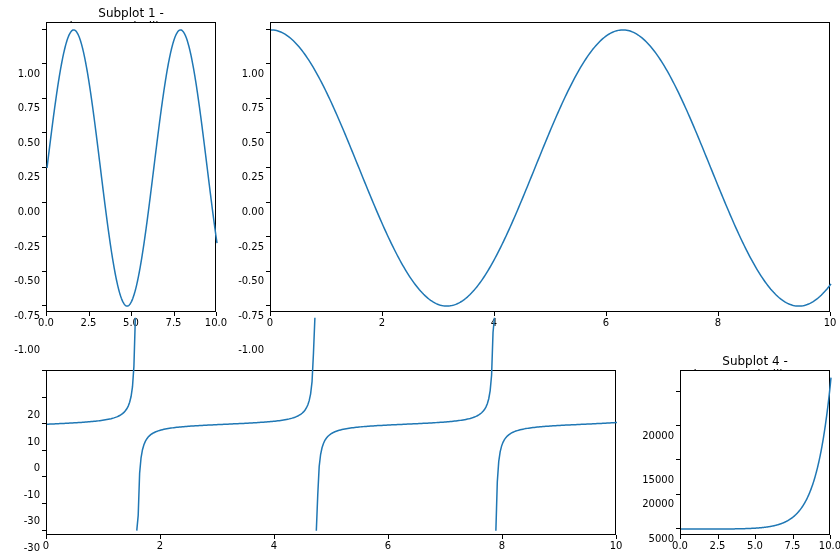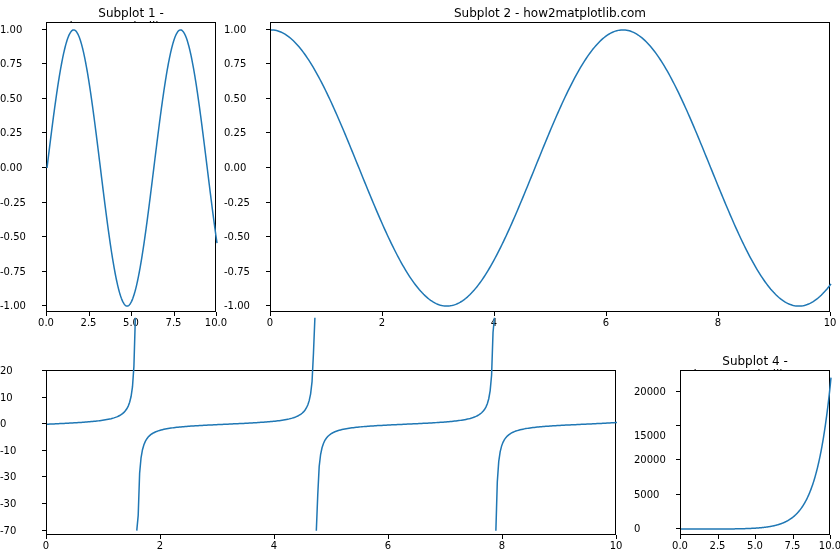--- a/index.html
+++ b/index.html
@@ -40,21 +40,21 @@
     position: absolute;
     left: 0; top: 0;
     overflow: visible;
   }
   .xtick, .ytick {
     position: absolute;
     font-size: 10px;
     color: #000;
   }
   .xtick { transform: translate(-50%, 0); }
-  .ytick { transform: translate(0, -50%); text-align: left; }
+  .ytick { transform: translate(0, -50%); text-align: right; margin-top: 44px; }
   .tickmark {
     position: absolute;
     background: #000;
   }
 </style>
 </head>
 <body>
 
 <div class="figure" id="fig">
     <div class="subplot" style="left: 46px; top: 22px; width: 170px; height: 290px;">
@@ -87,21 +87,20 @@
       <div class="tickmark" style="left: -4px; top: 110.476px; width: 4px; height: 1px;"></div>
       <div class="ytick" style="right: 176px; top: 110.476px; width: 40px;">0.25</div>
       <div class="tickmark" style="left: -4px; top: 75.9524px; width: 4px; height: 1px;"></div>
       <div class="ytick" style="right: 176px; top: 75.9524px; width: 40px;">0.50</div>
       <div class="tickmark" style="left: -4px; top: 41.4286px; width: 4px; height: 1px;"></div>
       <div class="ytick" style="right: 176px; top: 41.4286px; width: 40px;">0.75</div>
       <div class="tickmark" style="left: -4px; top: 6.90476px; width: 4px; height: 1px;"></div>
       <div class="ytick" style="right: 176px; top: 6.90476px; width: 40px;">1.00</div>
     </div>
     <div class="subplot" style="left: 270px; top: 22px; width: 560px; height: 290px;">
-      <div class="title">Subplot 2 - how2matplotlib.com</div>
       <div class="axes">
         <svg class="plot" width="560" height="290">
           <path d="M0,6.904761904761926 L1.4000000000000001,6.947914419069662 L2.8000000000000003,7.07734499307611 L4.2,7.292972736885645 L5.6000000000000005,7.5946628901773465 L7,7.982226906426035 L8.4,8.455422570737028 L9.799999999999999,9.013954151223459 L11.200000000000001,9.657472583828508 L12.6,10.385575690479243 L14,11.197808430434748 L15.400000000000002,12.093663184671868 L16.8,13.07258007313061 L18.2,14.133947304620676 L19.599999999999998,15.277101559171513 L21,16.501328402585216 L22.400000000000002,17.80586273293494 L23.799999999999997,19.18988925872867 L25.2,20.652543008439864 L26.6,22.192909871086272 L28,23.810027167519934 L29.400000000000002,25.502884252070032 L30.800000000000004,27.270423144163487 L32.199999999999996,29.111539189528685 L33.6,31.025081750568233 L35,33.00985492546988 L36.4,35.06461829560655 L37.800000000000004,37.188087700757364 L39.199999999999996,39.378936041665895 L40.599999999999994,41.63579410943436 L42,43.95725144123426 L43.4,46.34185720179997 L44.800000000000004,48.78812109015334 L46.199999999999996,51.294514270993545 L47.599999999999994,53.85947033016913 L49,56.48138625363609 L50.4,59.15862342928921 L51.8,61.88950867104157 L53.2,64.6723352645113 L54.6,67.50536403366237 L56,70.3868244277331 L57.4,73.31491562777276 L58.800000000000004,76.28780767209483 L60.199999999999996,79.30364259994346 L61.60000000000001,82.3605356126584 L63,85.4565762516128 L64.39999999999999,88.58982959218778 L65.8,91.7583374530374 L67.2,94.96011961988793 L68.60000000000001,98.19317508310763 L70,101.4554832882724 L71.4,104.74500539894683 L72.8,108.05968557089031 L74.2,111.39745223689283 L75.60000000000001,114.75621940143711 L77,118.13388794437793 L78.39999999999999,121.52834693282387 L79.80000000000001,124.9374749404015 L81.19999999999999,128.35914137307796 L82.60000000000001,131.79120780071293 L84,135.23152929350772 L85.39999999999999,138.67795576251655 L86.8,142.12833330338248 L88.2,145.58050554245693 L89.60000000000001,149.03231498446368 L91,152.48160436086263 L92.39999999999999,155.92621797807277 L93.80000000000001,159.36400306471037 L95.19999999999999,162.79281111700104 L96.60000000000001,166.21049924152456 L98,169.61493149445369 L99.39999999999999,173.00398021644935 L100.8,176.3755273623787 L102.2,179.727465825024 L103.6,183.05770075195653 L105,186.3641508547507 L106.4,189.6447497097219 L107.8,192.89744704937385 L109.2,196.12021004374913 L110.60000000000001,199.31102457088178 L112,202.46789647555775 L113.39999999999999,205.5888528155973 L114.8,208.67194309487937 L116.20000000000002,211.71524048233843 L117.60000000000001,214.7168430161708 L119,217.67487479249928 L120.39999999999999,220.5874871377517 L121.79999999999998,223.45285976402198 L123.20000000000002,226.2692019066906 L124.60000000000001,229.03475344359424 L126,231.74778599504492 L127.39999999999999,234.40660400401103 L128.79999999999998,237.00954579578524 L130.20000000000002,239.5549846164771 L131.6,242.04132964968127 L133,244.467027010686 L134.4,246.83056071760055 L135.79999999999998,249.13045363879445 L137.20000000000002,251.36526841605672 L138.6,253.5336083628979 L140,255.6341183374337 L141.4,257.66548558930464 L142.8,259.6264405801021 L144.20000000000002,261.51575777678875 L145.6,263.3322564176165 L147,265.0748012500645 L148.4,266.7423032403347 L149.79999999999998,268.3337202539627 L151.20000000000002,269.84805770711796 L152.60000000000002,271.28436918818596 L154,272.641757049245 L155.39999999999998,273.91937296706675 L156.79999999999998,275.1164184732909 L158.20000000000002,276.23214545344143 L159.60000000000002,277.2658566144744 L161,278.21690592056274 L162.39999999999998,279.0846989968482 L163.79999999999998,279.86869350090603 L165.20000000000002,280.5683994616913 L166.6,281.18337958575484 L168,281.7132495305377 L169.4,282.15767814457234 L170.79999999999998,282.5163876744418 L172.2,282.7891539383664 L173.6,282.97580646631 L175,283.0762286065186 L176.4,283.0903575984234 L177.8,283.01818461186434 L179.20000000000002,282.85975475260875 L180.6,282.6151670341615 L182,282.284574315885 L183.4,281.86818320746676 L184.79999999999998,281.3662539397956 L186.20000000000002,280.77910020232525 L187.60000000000002,280.107088947029 L189,279.3506401590664 L190.39999999999998,278.5102265943065 L191.79999999999998,277.58637348387066 L193.20000000000002,276.57965820588015 L194.60000000000002,275.4907099246138 L196,274.3202091973004 L197.39999999999998,273.0688875487933 L198.79999999999998,271.7375270143905 L200.20000000000002,270.3269596510882 L201.6,268.83806701757266 L203,267.27177962327426 L204.4,265.6290763468295 L205.79999999999998,263.910983824314 L207.2,262.1185758076278 L208.6,260.25297249343606 L210,258.3153398230822 L211.4,256.3068887539124 L212.8,254.22887450246708 L214.20000000000002,252.08259576001103 L215.6,249.86939388089394 L217,247.59065204424743 L218.4,245.24779438954317 L219.79999999999998,242.84228512655199 L221.20000000000002,240.37562762026056 L222.60000000000002,237.8493634513172 L224,235.26507145259401 L225.4,232.62436672246784 L226.79999999999998,229.92889961543648 L228.20000000000002,227.18035471070039 L229.6,224.38044975935622 L231,221.53093461085754 L232.40000000000003,218.63359011941657 L233.79999999999998,215.69022703102786 L235.20000000000002,212.7026848518109 L236.6,209.67283069837913 L238,206.60255813095233 L239.40000000000003,203.49378596994353 L240.79999999999998,200.34845709675852 L242.2,197.168537239558 L243.59999999999997,193.95601374474205 L245,190.71289433492257 L246.40000000000003,187.44120585416266 L247.8,184.14299300126495 L249.20000000000002,180.82031705190076 L250.59999999999997,177.47525457038088 L252,174.10989611186957 L253.4,170.72634491585637 L254.79999999999998,167.32671559169955 L256.2,163.91313279706378 L257.59999999999997,160.487729910079 L259,157.05264769604767 L260.40000000000003,153.61003296953695 L261.8,150.16203725268903 L263.2,146.71081543058963 L264.59999999999997,143.2585244045357 L266,139.8073217440413 L267.40000000000003,136.35936433842798 L268.8,132.91680704883834 L270.20000000000005,129.4818013615182 L271.59999999999997,126.05649404320803 L273,122.64302579948301 L274.40000000000003,119.24352993688237 L275.8,115.86013102966206 L277.2,112.49494359200435 L278.59999999999997,109.15007075651656 L280,105.82760295984019 L281.40000000000003,102.52961663619735 L282.8,99.25817291968639 L284.20000000000005,96.01531635613978 L285.6,92.80307362535035 L287,89.6234522744617 L288.40000000000003,86.47843946331707 L289.79999999999995,83.37000072254892 L291.2,80.30007872518601 L292.59999999999997,77.27059207254663 L294,74.28343409517436 L295.40000000000003,71.34047166956907 L296.8,68.44354405144924 L298.2,65.5944617262769 L299.59999999999997,62.79500527776392 L301,60.04692427506413 L302.40000000000003,57.351936179350446 L303.8,54.71172527045715 L305.20000000000005,52.12794159425948 L306.59999999999997,49.60219993144946 L308,47.136078788349806 L309.4,44.73111941039926 L310.79999999999995,42.38882481892435 L312.2,40.11065887179956 L313.59999999999997,37.89804534858459 L315,35.75236706070754 L316.40000000000003,33.67496498725353 L317.8,31.667137436896326 L319.20000000000005,29.730139236496996 L320.6,27.86518094687898 L322,26.073428106266192 L323.40000000000003,24.356000501859967 L324.79999999999995,22.713971470008346 L326.2,21.148367225405934 L327.59999999999997,19.660166219742962 L329,18.250298530204873 L330.40000000000003,16.91964527820454 L331.8,15.669038078709889 L333.2,14.499258520511432 L334.59999999999997,13.41103767775519 L336,12.405055653044656 L337.40000000000003,11.481941152399315 L338.8,10.642271092333203 L340.20000000000005,9.886570239301534 L341.59999999999997,9.215310881738333 L343,8.62891253489164 L344.4,8.127741678640007 L345.79999999999995,7.712111528454955 L347.2,7.382281839650943 L348.59999999999997,7.138458745046989 L350,6.9807946261405505 L351.40000000000003,6.9093880178737095 L352.8,6.924283547052198 L354.20000000000005,7.0254719044551734 L355.6,7.212889850653198 L357,7.4864202555303905 L358.40000000000003,7.845892171487662 L359.79999999999995,8.291080940278903 L361.2,8.82170833341496 L362.59999999999997,9.437442726047834 L364,10.137899304225357 L365.40000000000003,10.922640305386778 L366.8,11.791175291950822 L368.2,12.742961457823071 L369.59999999999997,13.777403967631642 L371,14.893856328480581 L372.40000000000003,16.091620793986465 L373.8,17.369948800347174 L375.20000000000005,18.728041434170223 L376.59999999999997,20.1650499317671 L378,21.68007620960367 L379.4,23.272173425572475 L380.79999999999995,24.940346570738427 L382.2,26.683553091187264 L383.59999999999997,28.500703539587448 L385,30.39066225605967 L386.40000000000003,32.35224807792696 L387.8,34.38423507790273 L389.20000000000005,36.485353330256345 L390.6,38.65428970447422 L392,40.889688685924625 L393.40000000000003,43.19015322300936 L394.79999999999995,45.55424560027606 L396.2,47.98048833694364 L397.59999999999997,50.467365110279104 L399,53.0133217032506 L400.40000000000003,55.61676697586199 L401.8,58.276073859563496 L403.2,60.989580374117224 L404.59999999999997,63.75559066627983 L406,66.57237606965643 L407.40000000000003,69.43817618506012 L408.8,72.35119998070451 L410.20000000000005,75.30962691154053 L411.59999999999997,78.31160805703715 L413,81.35526727669742 L414.4,84.43870238258421 L415.79999999999995,87.55998632812643 L417.2,90.71716841246055 L418.59999999999997,93.90827549955435 L420,97.13131325135356 L421.40000000000003,100.38426737417768 L422.8,103.66510487758808 L424.20000000000005,106.97177534494114 L425.6,110.30221221483137 L427,113.65433407262569 L428.40000000000003,117.02604595127912 L429.79999999999995,120.41524064062136 L431.2,123.8198000042949 L432.59999999999997,127.23759630352038 L434,130.66649352686505 L435.40000000000003,134.10434872517968 L436.8,137.54901335087217 L438.2,140.9983346006804 L439.59999999999997,144.45015676110327 L441,147.9023225556524 L442.40000000000003,151.3526744930789 L443.8,154.7990562157356 L445.20000000000005,158.23931384723065 L446.59999999999997,161.6712973385293 L448,165.09286181166567 L449.4,168.50186890022064 L450.8,171.8961880857318 L452.19999999999993,175.27369802919787 L453.59999999999997,178.63228789684734 L455,181.9698586793395 L456.40000000000003,185.28432450357795 L457.80000000000007,188.573613936313 L459.2,191.83567127871999 L460.6,195.06845785114496 L462,198.26995326721158 L463.40000000000003,201.43815669649803 L464.80000000000007,204.57108811499046 L466.19999999999993,207.66678954253348 L467.59999999999997,210.72332626650467 L469,213.73878805094589 L470.40000000000003,216.71129033039944 L471.8,219.63897538769973 L473.2,222.52001351498606 L474.59999999999997,225.3526041572111 L476,228.13497703742803 L477.40000000000003,230.86539326315688 L478.80000000000007,233.54214641313547 L480.19999999999993,236.163563603777 L481.59999999999997,238.7280065346684 L483,241.23387251245393 L484.4,243.67959545246697 L485.8,246.06364685748173 L487.19999999999993,248.38453677297412 L488.59999999999997,250.64081471829547 L490,252.83107059317487 L491.40000000000003,254.95393555898642 L492.80000000000007,257.00808289422866 L494.2,258.9922288236824 L495.6,260.9051333207287 L497,262.7456008823245 L498.40000000000003,264.5124812761536 L499.80000000000007,266.2046702594843 L501.19999999999993,267.82111026928504 L502.59999999999997,269.3607910831673 L504,270.82275045074107 L505.40000000000003,272.2060746949905 L506.8,273.50989928329204 L508.2,274.7334093677192 L509.59999999999997,275.8758402942964 L511,276.9364780808822 L512.4,277.91465986338517 L513.8000000000001,278.8097743100325 L515.1999999999999,279.6212620034321 L516.6,280.34861579019093 L518,280.9913810978685 L519.4,281.5491562190704 L520.8000000000001,282.02159256250235 L522.1999999999999,282.4083948708281 L523.6,282.7093214051959 L525,282.9241840963174 L526.4,283.0528486620047 L527.8000000000001,283.09523469109246 L529.1999999999999,283.0513156936922 L530.6,282.9211191177477 L532,282.7047263318808 L533.4,282.40227257453887 L534.8000000000001,282.01394686947486 L536.1999999999999,281.539991907614 L537.6,280.9807038953794 L539,280.33643236957323 L540.4000000000001,279.6075799789271 L541.8000000000001,278.79460223246 L543.1999999999999,277.8980072148 L544.5999999999999,276.91835526864753 L546,275.85625864458 L547.4,274.7123811184147 L548.8000000000001,273.48743757637067 L550.1999999999999,272.18219356828814 L551.6,270.7974648291845 L553,269.3341167694468 L554.4,267.7930639339784 L555.8000000000001,266.1752694306381 L557.1999999999999,264.481744328329 L558.6,262.71354702511326 L560,260.87178258674817" fill="none" stroke="#1f77b4" stroke-width="1.5"></path>
         </svg>
       </div>
       <div class="tickmark" style="left: 0px; top: 290px; width: 1px; height: 4px;"></div>
       <div class="xtick" style="left: 0px; top: 295px;">0</div>
       <div class="tickmark" style="left: 112px; top: 290px; width: 1px; height: 4px;"></div>
       <div class="xtick" style="left: 112px; top: 295px;">2</div>
       <div class="tickmark" style="left: 224px; top: 290px; width: 1px; height: 4px;"></div>

